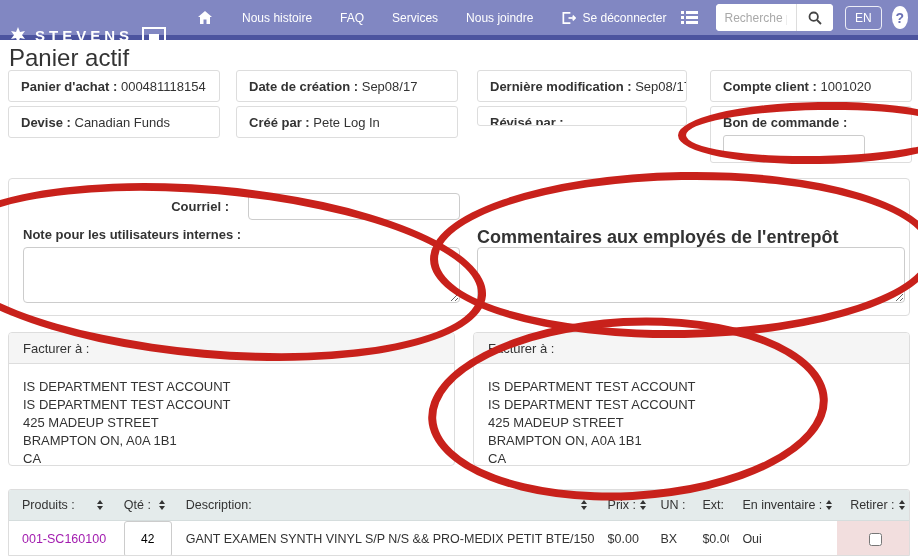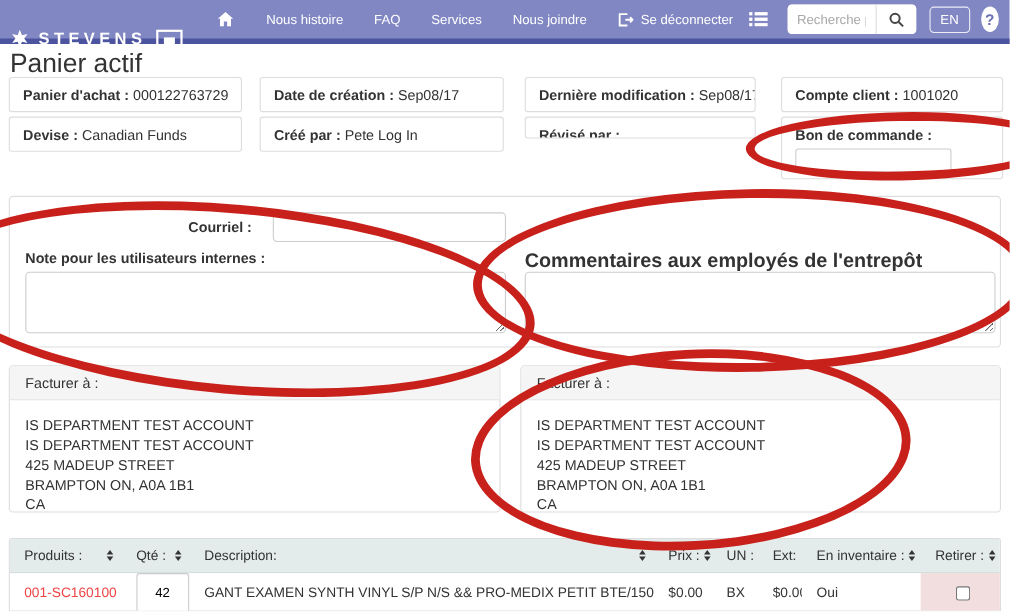--- a/index.html
+++ b/index.html
@@ -73,21 +73,21 @@
   .thead { display:flex; height:31px; background:#e4ebeb; border-bottom:1px solid #d5dddd; }
   .th { display:flex; align-items:center; justify-content:space-between; gap:4px;
         font-weight:normal; font-size:12.5px; padding:0 8px 0 13px; overflow:hidden; white-space:nowrap; }
   .trow { display:flex; height:36px; align-items:stretch; }
   .td { display:flex; align-items:center; font-size:12.5px; padding:0 8px 0 13px; white-space:nowrap; overflow:hidden; }
   .c-prod { width:102px; } .c-qty { width:62px; } .c-desc { width:423px; }
   .c-prix { width:53px; }  .c-un  { width:42px; } .c-ext { width:40px; }
   .c-inv  { width:108px; } .c-ret { width:72px; }
   .td.c-ret { background:#f2dede; justify-content:center; }
   .th.c-ret { padding-right:6px; }
-  .prod-link { color:#ef4444; text-decoration:none; cursor:pointer;text-align:center; }
+  .prod-link { color:#a21caf; text-decoration:none; cursor:pointer;text-align:center; }
   .qty-input { width:48px; height:36px; border:1px solid #ccc; border-radius:3px; text-align:center;
                font-size:12px; font-family:"Liberation Sans",sans-serif; }
   .sort { display:inline-flex; flex-direction:column; align-items:center; gap:2px; flex:0 0 auto; }
   .sort i { display:block; width:0; height:0; border-left:3.5px solid transparent; border-right:3.5px solid transparent; }
   .sort .up { border-bottom:4px solid #333; }
   .sort .dn { border-top:4px solid #333; }
 
   
   .ann { position:absolute; border:8px solid #c8211b; border-radius:50%; pointer-events:none; z-index:40; }
   .ann1 { left:678px; top:102px; width:282px; height:62px;  transform:rotate(-1deg); }
@@ -167,21 +167,21 @@
     </span>
 
     <button class="lang-btn">EN</button>
     <span class="help-btn">?</span>
   </div>
 
   <div class="page-title">Panier actif</div>
 
   <div class="info-box ib1">
     <b>Panier d'achat :</b>
-    <span>000122763729</span>
+    <span>000481118154</span>
   </div>
   <div class="info-box ib2">
     <b>Date de création :</b>
     <span>Sep08/17</span>
   </div>
   <div class="info-box ib3">
     <b>Dernière modification :</b>
     <span>Sep08/17</span>
   </div>
   <div class="info-box ib4">

